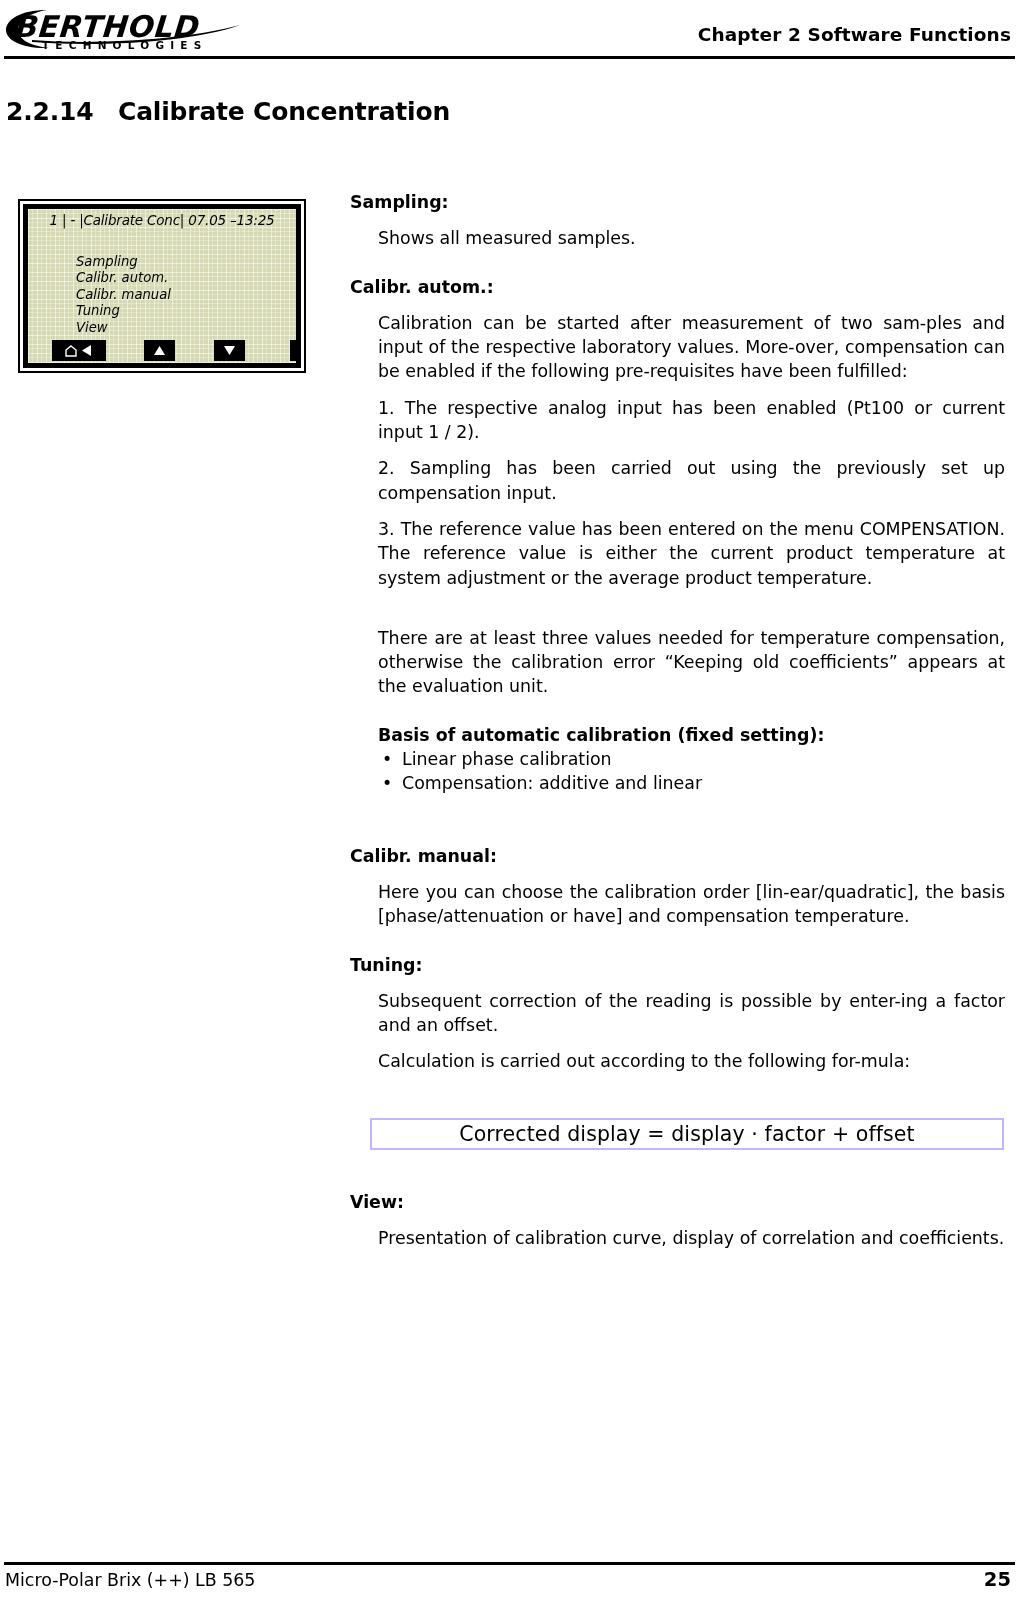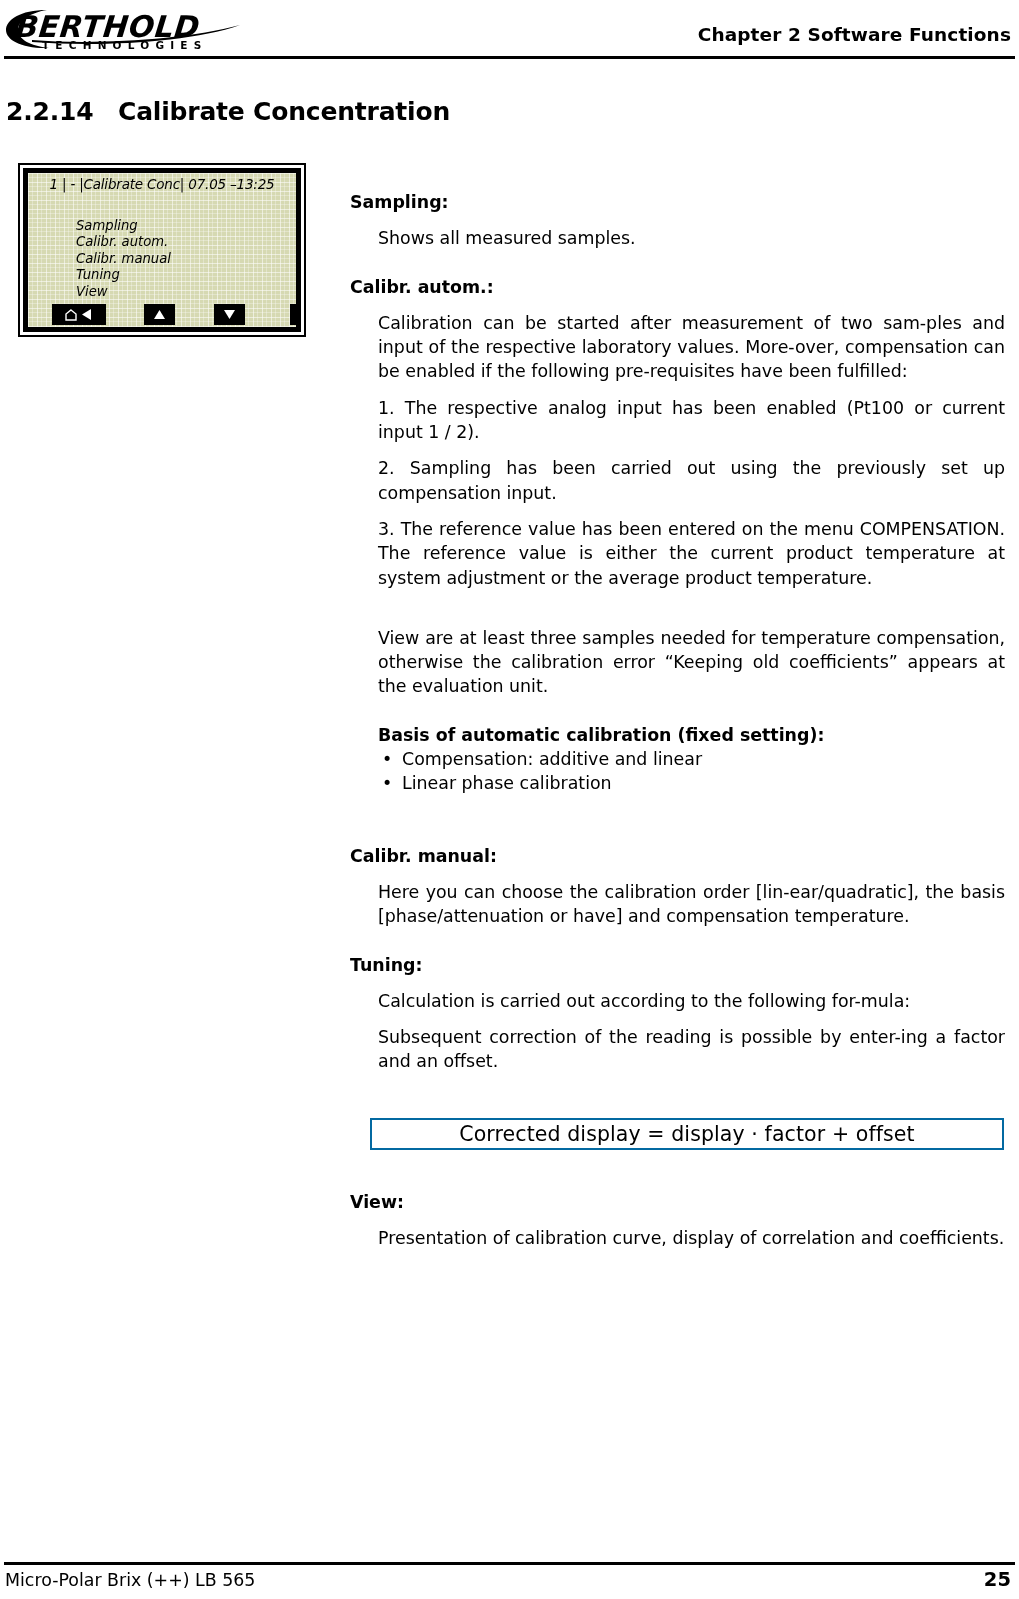--- a/index.html
+++ b/index.html
@@ -61,21 +61,21 @@
     font-size: 25px;
     letter-spacing: -0.2px;
     white-space: nowrap;
   }
   .section-heading .sec-num { display: inline-block; min-width: 112px; }
 
   
   .lcd-outer {
     position: absolute;
     left: 18px;
-    top: 163px;
+    top: 199px;
     width: 288px;
     height: 174px;
     box-sizing: border-box;
     border: 2px solid #000000;
     background: #ffffff;
     padding: 3px;
   }
   .lcd-frame {
     width: 100%;
     height: 100%;
@@ -196,21 +196,21 @@
   }
 
   
   .formula-box {
     position: absolute;
     left: 370px;
     top: 1118px;
     width: 634px;
     height: 32px;
     box-sizing: border-box;
-    border: 2px solid #0369a1;
+    border: 2px solid #c4b5fd;
     background: #ffffff;
     display: flex;
     align-items: center;
     justify-content: center;
     font-size: 20.5px;
     letter-spacing: 0.1px;
     white-space: nowrap;
   }
 
   
@@ -319,40 +319,40 @@
   <div class="gap-sm"></div>
 
   <p class="term">Calibr. autom.:</p>
   <p class="body-indent">Calibration can be started after measurement of two sam-ples and input of the respective laboratory values. More-over, compensation can be enabled if the following pre-requisites have been fulfilled:</p>
   <p class="body-indent">1. The respective analog input has been enabled (Pt100 or current input 1 / 2).</p>
   <p class="body-indent">2. Sampling has been carried out using the previously set up compensation input.</p>
   <p class="body-indent">3. The reference value has been entered on the menu COMPENSATION. The reference value is either the current product temperature at system adjustment or the average product temperature.</p>
 
   <div class="gap-md"></div>
 
-  <p class="body-indent">View are at least three samples needed for temperature compensation, otherwise the calibration error “Keeping old coefficients” appears at the evaluation unit.</p>
+  <p class="body-indent">There are at least three values needed for temperature compensation, otherwise the calibration error “Keeping old coefficients” appears at the evaluation unit.</p>
 
   <div class="gap-md"></div>
 
   <p class="sub-head">Basis of automatic calibration (fixed setting):</p>
   <ul class="bullets">
+    <li>Linear phase calibration</li>
     <li>Compensation: additive and linear</li>
-    <li>Linear phase calibration</li>
   </ul>
 
   <div class="gap-lg"></div>
 
   <p class="term">Calibr. manual:</p>
   <p class="body-indent">Here you can choose the calibration order [lin-ear/quadratic], the basis [phase/attenuation or have] and compensation temperature.</p>
 
   <div class="gap-sm"></div>
 
   <p class="term">Tuning:</p>
+  <p class="body-indent">Subsequent correction of the reading is possible by enter-ing a factor and an offset.</p>
   <p class="body-indent">Calculation is carried out according to the following for-mula:</p>
-  <p class="body-indent">Subsequent correction of the reading is possible by enter-ing a factor and an offset.</p>
 
 </div>
 
 <div class="formula-box">
   <span>Corrected display = display · factor + offset</span>
 </div>
 
 <div class="content-col" style="top:1190px;">
   <p class="term">View:</p>
   <p class="body-indent">Presentation of calibration curve, display of correlation and coefficients.</p>

